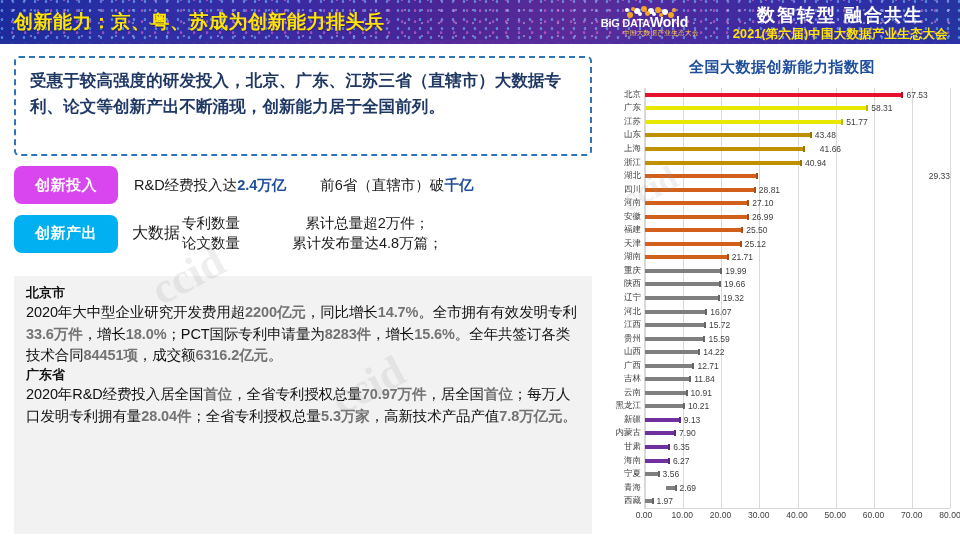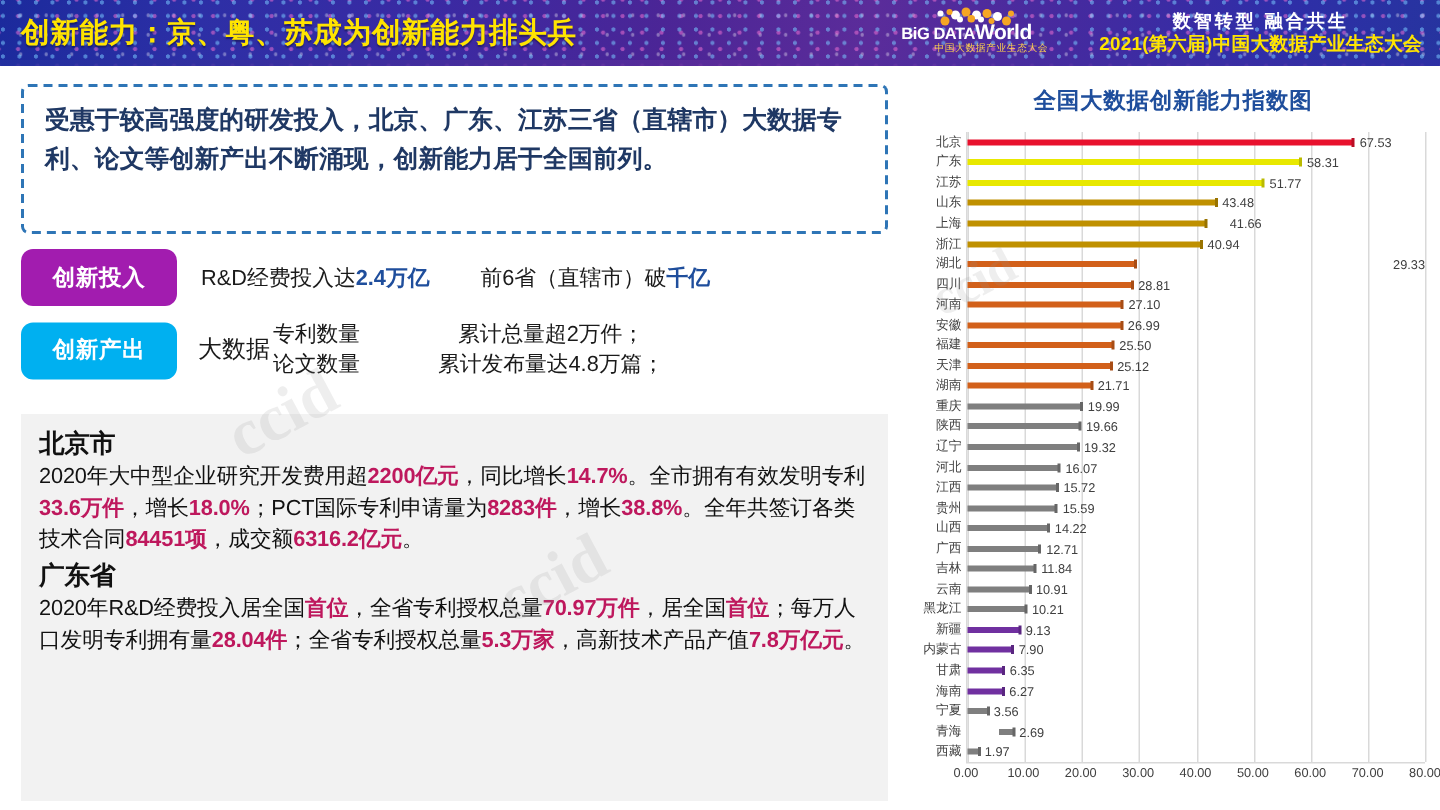--- a/index.html
+++ b/index.html
@@ -40,21 +40,21 @@
     position:absolute; left:0; top:11px; width:120px;
     font-size:11px; font-weight:800; color:#fff; letter-spacing:-.3px;
     white-space:nowrap; line-height:12px;
   }
   .logo-bigdata .world { font-size:14px; }
   .logo-cn {
     position:absolute; left:0; top:24px; width:120px; text-align:center;
     font-size:6.5px; color:#ffd24d; letter-spacing:.4px; white-space:nowrap;
   }
   .hdr-slogan { text-align:center; line-height:1.25; padding-right:4px; }
-  .hdr-slogan .l1 { font-size:12px; font-weight:700; color:#ffffff; letter-spacing:2px; white-space:nowrap; }
+  .hdr-slogan .l1 { font-size:18px; font-weight:700; color:#ffffff; letter-spacing:2px; white-space:nowrap; }
   .hdr-slogan .l2 { font-size:12.5px; font-weight:700; color:#ffe400; letter-spacing:.2px; white-space:nowrap; }
 
   
   .left { position:absolute; left:0; top:48px; width:604px; height:492px; }
 
   .callout {
     position:absolute; left:14px; top:8px; width:578px; height:100px;
     border:2px dashed #2e75b6; border-radius:5px;
     padding:9px 12px 0 14px;
   }
@@ -62,43 +62,43 @@
     font-size:16.5px; font-weight:700; color:#1f3864; line-height:1.58;
     letter-spacing:.1px;
   }
 
   .row { position:absolute; display:flex; align-items:center; }
   .badge {
     border-radius:8px; color:#fff; font-weight:700; font-size:15px;
     display:flex; align-items:center; justify-content:center;
     width:104px; height:38px; letter-spacing:.5px; flex:none;
   }
-  .badge.invest { background:#a21caf; }
+  .badge.invest { background:#d946ef; }
   .badge.output  { background:#00b0f0; }
 
   .row-invest { left:14px; top:118px; width:578px; }
   .invest-text {
     margin-left:16px; font-size:14.5px; color:#1a1a1a; white-space:nowrap;
   }
   .invest-text b { color:#1f4e9c; font-weight:700; }
   .invest-gap { display:inline-block; width:34px; }
 
   .row-output { left:14px; top:166px; width:578px; }
   .out-wrap { margin-left:14px; display:flex; align-items:center; font-size:14.5px; color:#1a1a1a;text-align:center; }
   .out-big { font-size:16px; }
   .out-stack { margin-left:2px; line-height:1.35; }
   .out-right { margin-left:52px; line-height:1.35; }
 
   .paneltext {
     position:absolute; left:14px; top:228px; width:578px; height:258px;
     background:#f2f2f2; padding:8px 10px 6px 12px;
   }
-  .pt-h { font-size:17px; font-weight:700; color:#111; line-height:1.42; }
+  .pt-h { font-size:13px; font-weight:700; color:#111; line-height:1.42; }
   .pt-b { font-size:14.5px; color:#111; line-height:1.46; letter-spacing:-.1px; }
-  .pt-b b { color:#be185d; font-weight:700; }
+  .pt-b b { color:#737373; font-weight:700; }
 
   
   .chart-panel { position:absolute; left:604px; top:48px; width:356px; height:492px; background:#fff; }
   .chart-title {
     position:absolute; left:0; top:10px; width:356px; text-align:center;
     font-size:15px; font-weight:700; color:#1f4e9c; letter-spacing:.5px;
   }
   .plot { position:absolute; left:6px; top:40px; width:344px; height:452px; }
 
   .cat-col { position:absolute; left:0; top:0; width:34px; height:420px; }
@@ -192,21 +192,21 @@
         </span>
         <span class="out-right">
           <div>累计总量超2万件；</div>
           <div>累计发布量达4.8万篇；</div>
         </span>
       </div>
     </div>
 
     <div class="paneltext">
       <div class="pt-h">北京市</div>
-      <div class="pt-b" id="bj-body"><span>2020年大中型企业研究开发费用超</span><b>2200亿元</b><span>，同比增长</span><b>14.7%</b><span>。全市拥有有效发明专利</span><b>33.6万件</b><span>，增长</span><b>18.0%</b><span>；PCT国际专利申请量为</span><b>8283件</b><span>，增长</span><b>38.8%</b><span>。全年共签订各类技术合同</span><b>84451项</b><span>，成交额</span><b>6316.2亿元</b><span>。</span></div>
+      <div class="pt-b" id="bj-body"><span>2020年大中型企业研究开发费用超</span><b>2200亿元</b><span>，同比增长</span><b>14.7%</b><span>。全市拥有有效发明专利</span><b>33.6万件</b><span>，增长</span><b>18.0%</b><span>；PCT国际专利申请量为</span><b>8283件</b><span>，增长</span><b>15.6%</b><span>。全年共签订各类技术合同</span><b>84451项</b><span>，成交额</span><b>6316.2亿元</b><span>。</span></div>
       <div class="pt-h">广东省</div>
       <div class="pt-b" id="gd-body"><span>2020年R&amp;D经费投入居全国</span><b>首位</b><span>，全省专利授权总量</span><b>70.97万件</b><span>，居全国</span><b>首位</b><span>；每万人口发明专利拥有量</span><b>28.04件</b><span>；全省专利授权总量</span><b>5.3万家</b><span>，高新技术产品产值</span><b>7.8万亿元</b><span>。</span></div>
     </div>
   </div>
 
   <div class="chart-panel">
     <div class="chart-title">全国大数据创新能力指数图</div>
     <div class="plot">
       <div class="cat-col" id="cat-col">
           <div class="catrow" style="height: 13.5484px;">

